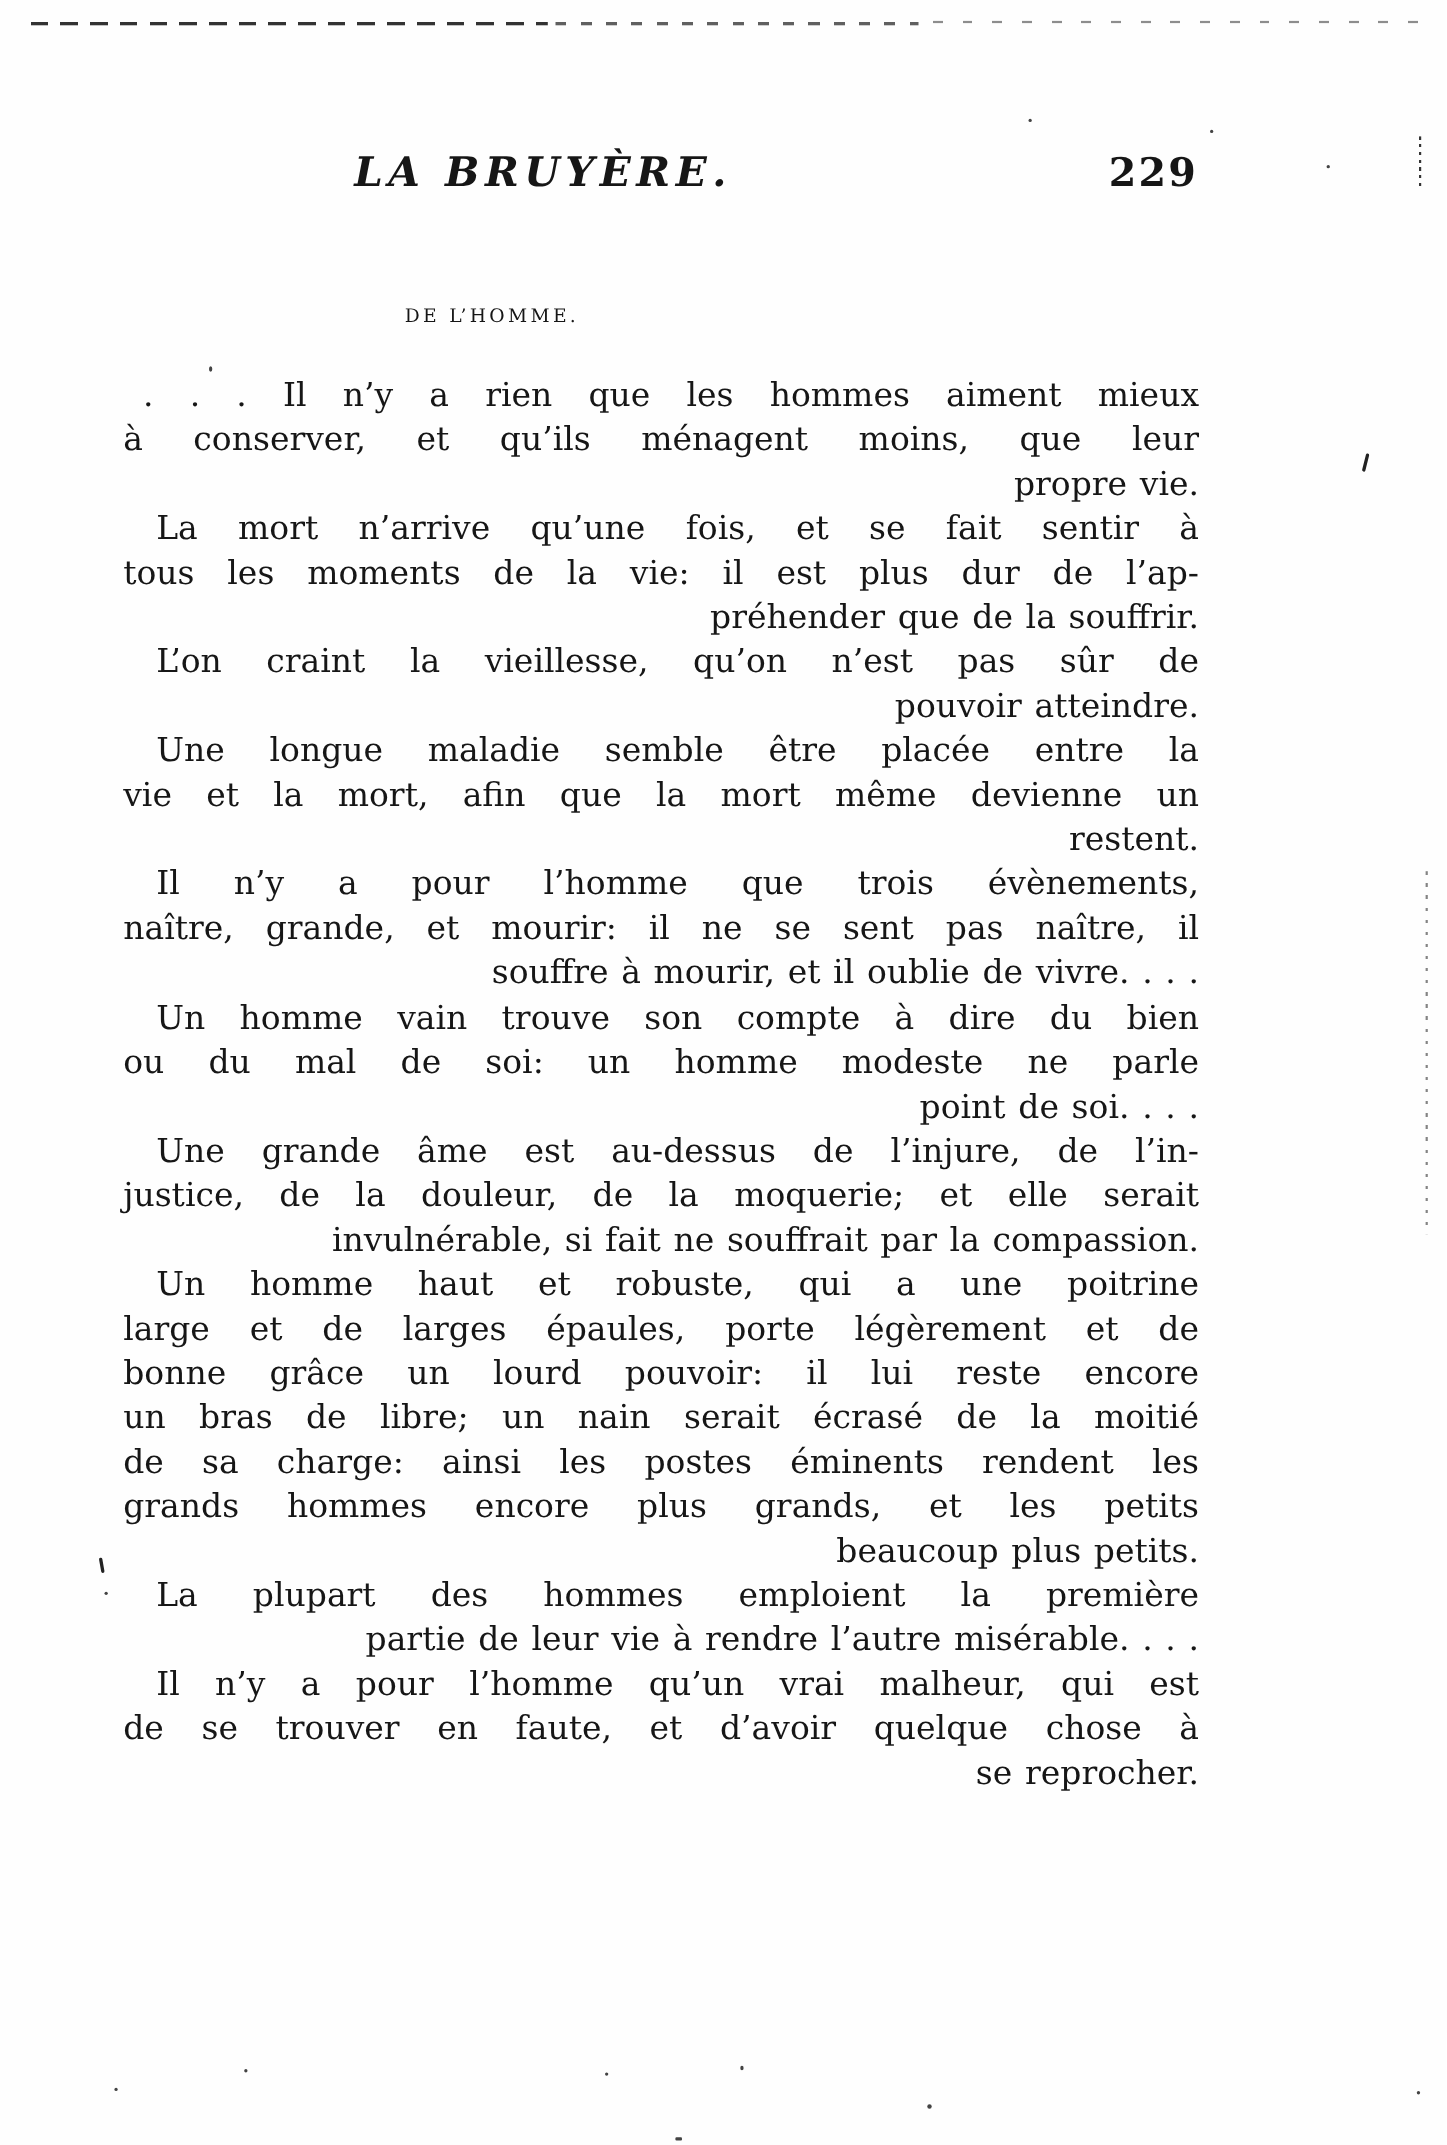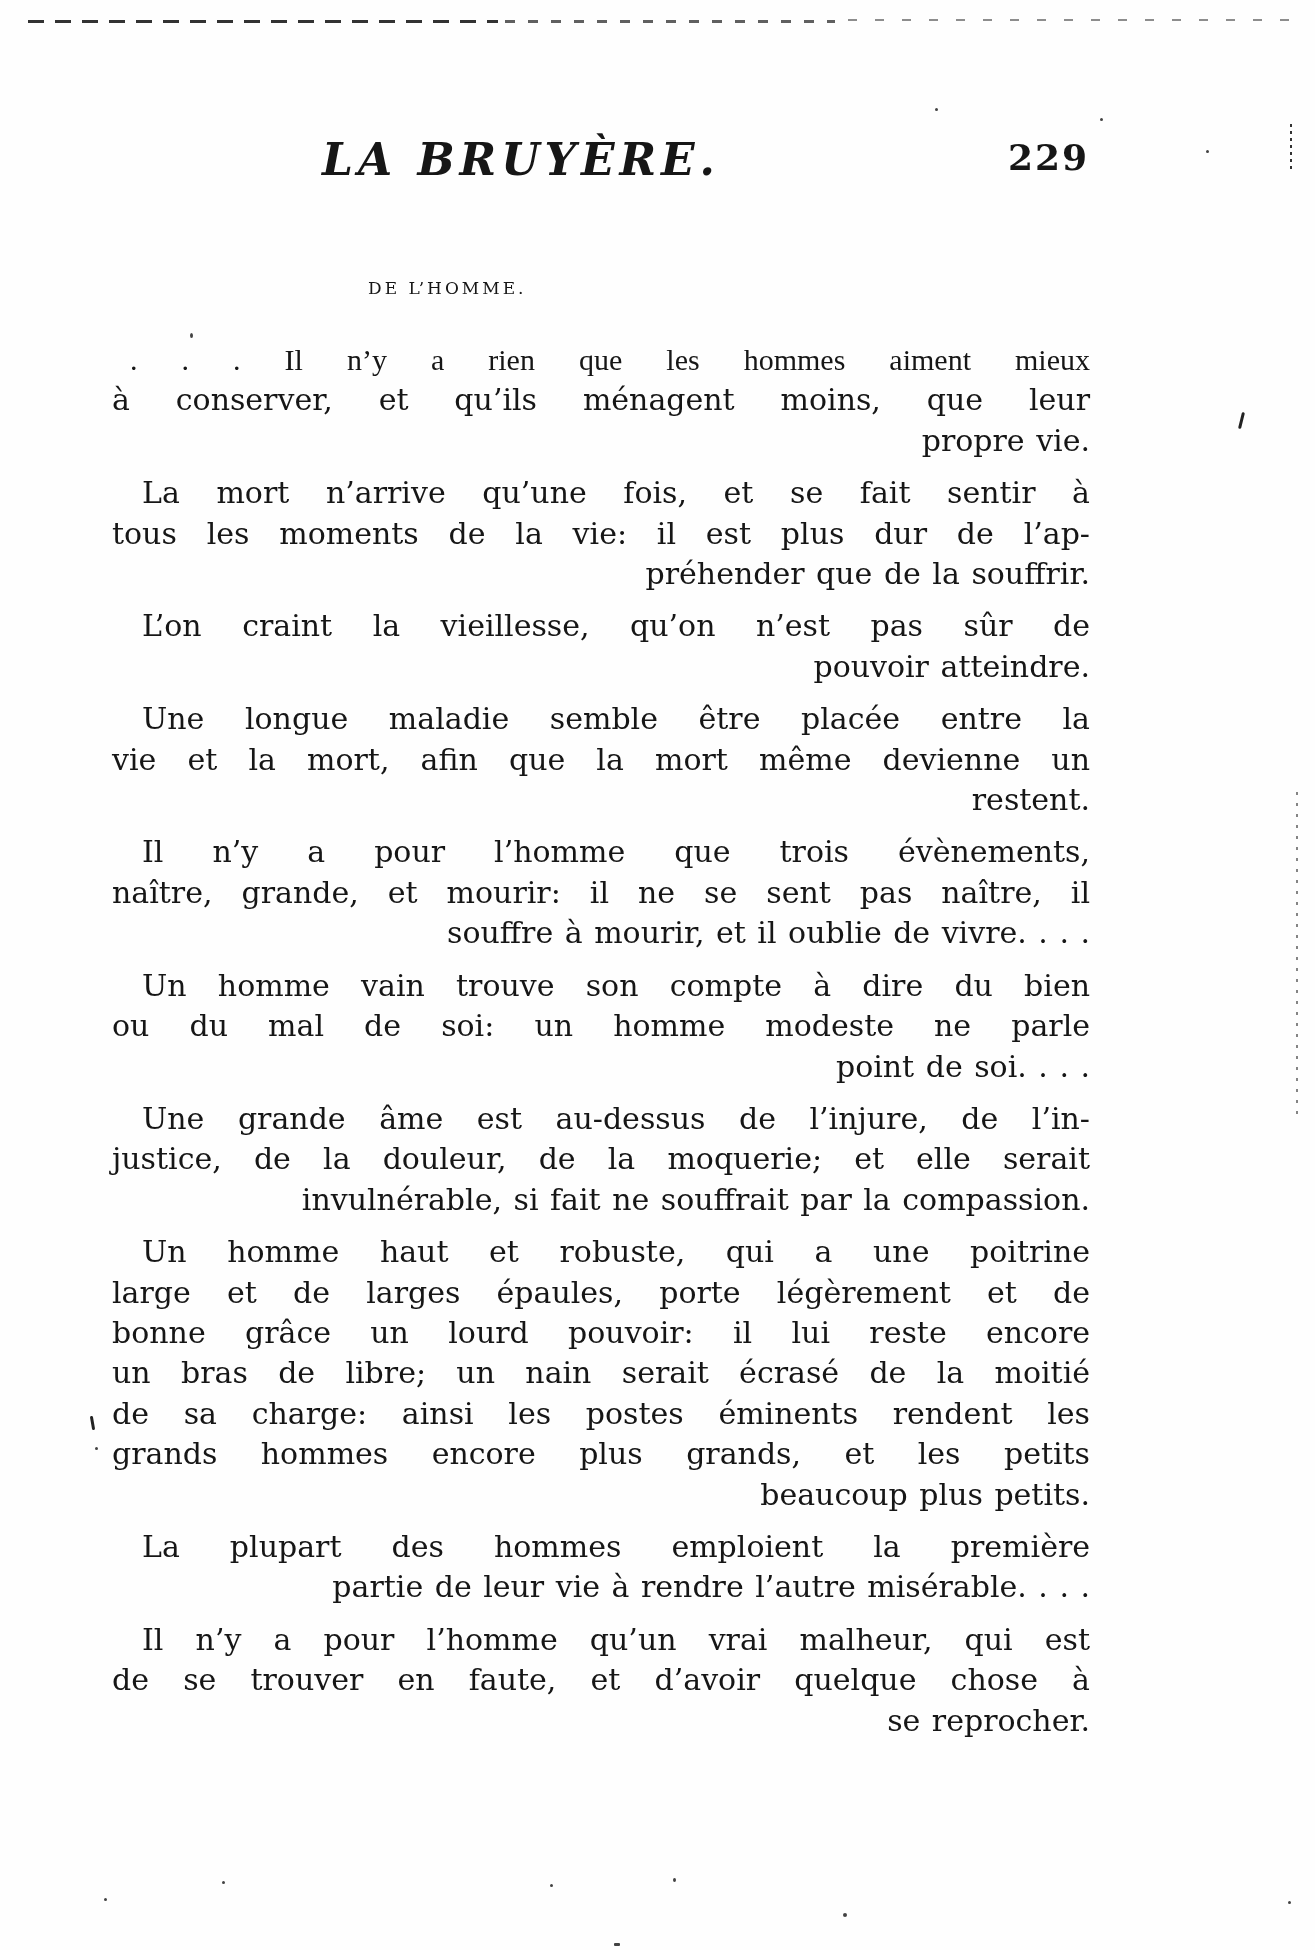--- a/index.html
+++ b/index.html
@@ -4,39 +4,39 @@
 <style>
   html,body { margin:0; padding:0; background:#ffffff; }
   .page {
     position:relative; width:1315px; height:1950px;
     background:#fefefe; overflow:hidden;
     font-family:"DejaVu Serif","Liberation Serif",serif;
     color:#161616;
   }
   .running-title {
     position:absolute; left:322px; top:134px;
-    font-size:44px; font-style:italic; font-weight:bold; letter-spacing:5px;
+    font-size:37px; font-style:italic; font-weight:bold; letter-spacing:5px;
     white-space:nowrap;
   }
   .page-number {
     position:absolute; left:1008px; top:136px;
     font-size:36px; font-weight:bold; letter-spacing:2px;
   }
   .section-heading {
     position:absolute; left:368px; top:278px;
     font-size:17px; font-weight:normal; letter-spacing:3px; white-space:nowrap;
   }
   .body-text {
     position:absolute; left:112px; top:340px; width:978px;
     font-size:30px; line-height:40.4px; word-spacing:2px;
   }
   .ln          { text-align:right; }
   .ln.just     { text-align:justify; text-align-last:justify; }
-  .ln.ind      { text-indent:30px;margin-top:12px; }
-  .ln.ind-sm   { text-indent:18px;font-family:Liberation Serif, serif; }
+  .ln.ind      { text-indent:30px; }
+  .ln.ind-sm   { text-indent:18px; }
 
   
   .dash-a { position:absolute; left:28px;  top:20px; width:470px; height:3px;
             background:repeating-linear-gradient(90deg,#1c1c1c 0 16px,transparent 16px 27px); opacity:.9; }
   .dash-b { position:absolute; left:505px; top:20px; width:330px; height:3px;
             background:repeating-linear-gradient(90deg,#1c1c1c 0 10px,transparent 10px 23px); opacity:.7; }
   .dash-c { position:absolute; left:848px; top:19px; width:442px; height:2px;
             background:repeating-linear-gradient(90deg,#1c1c1c 0 9px,transparent 9px 27px); opacity:.5; }
   .dotv-a { position:absolute; left:1290px; top:124px; width:2px; height:46px;
             background:repeating-linear-gradient(180deg,#333 0 3px,transparent 3px 7px); }

